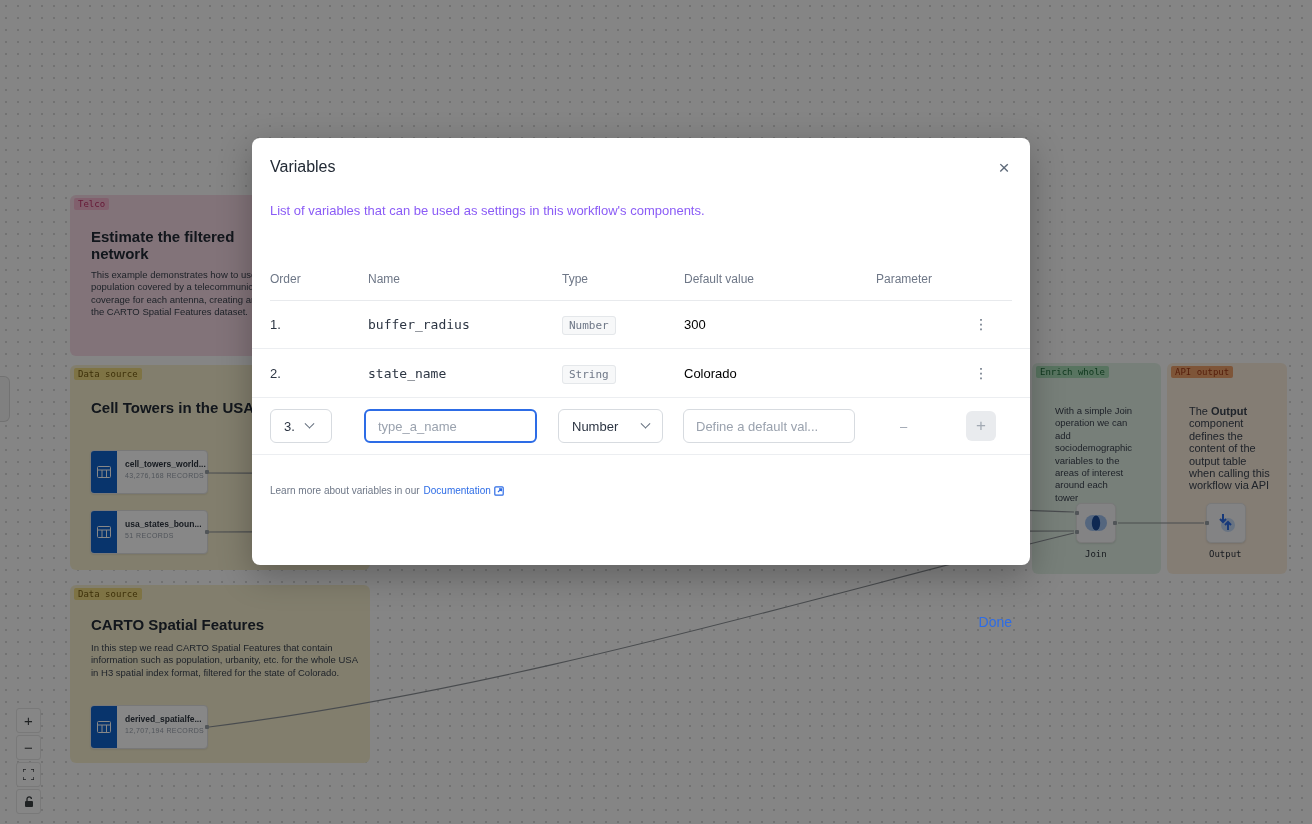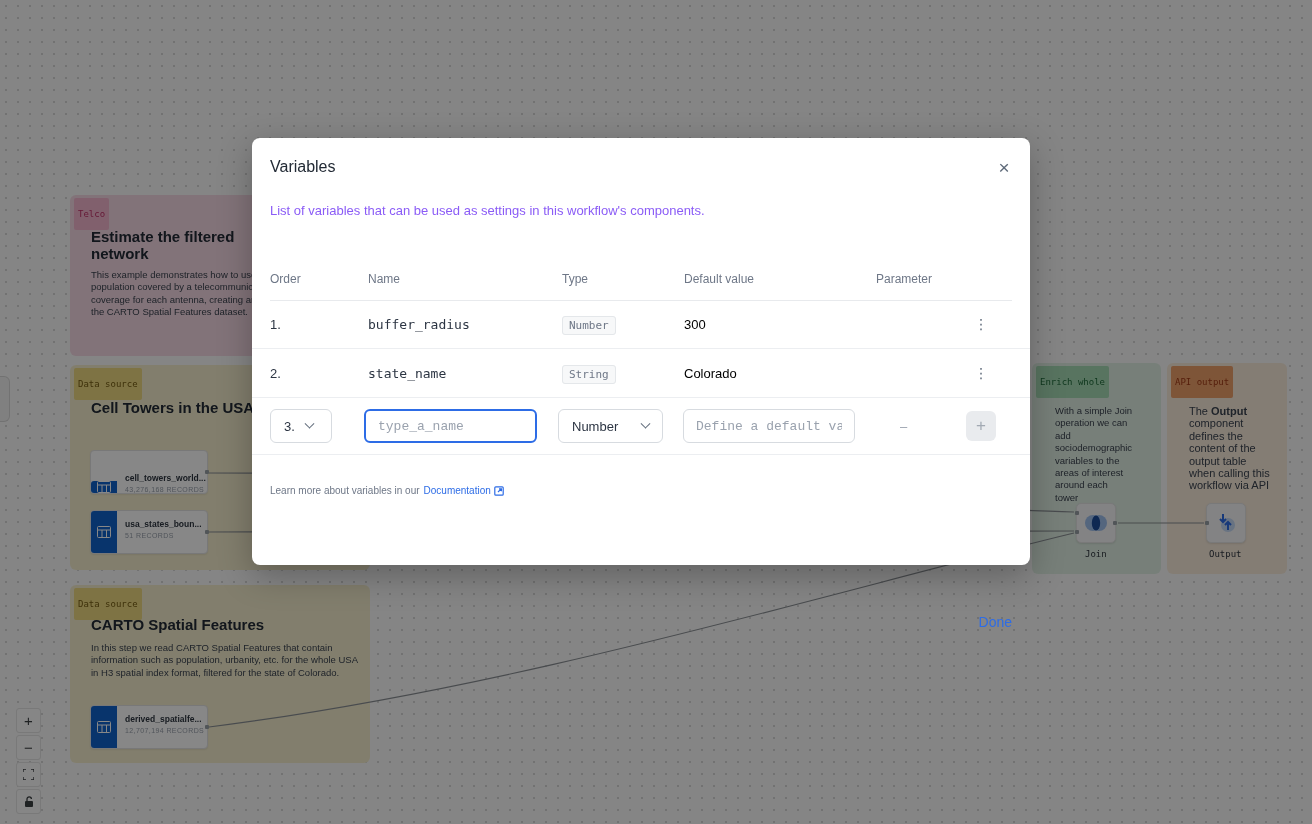--- a/index.html
+++ b/index.html
@@ -9,21 +9,21 @@
 
   
   #canvas { position:absolute; inset:0;
     background-color:#fbfbfb;
     background-image:radial-gradient(circle, #d8d8d8 1px, transparent 1.2px);
     background-size:12px 12px; }
   #overlay { position:absolute; inset:0; background:rgba(0,0,0,0.47); z-index:40; }
 
   .wcard { position:absolute; border-radius:6px; z-index:10; }
   .wcard .badge { position:absolute; top:3px; left:4px;
-    font-family:"DejaVu Sans Mono", monospace; font-size:9px; padding:11px 4px;
+    font-family:"DejaVu Sans Mono", monospace; font-size:9px; padding:1px 4px;
     border-radius:2px; white-space:nowrap; }
   .wcard h3 { font-size:15px; font-weight:bold; color:#222a35; white-space:nowrap;
     overflow:hidden; }
   .wcard .body p, .wcard .body div { font-size:9.5px; color:#3c4450; line-height:12.4px;
     white-space:nowrap; }
 
   #telco-card     { left:70px;  top:195px; width:300px; height:161px; background:#f5d9e4; }
   #telco-card .badge { background:#f4b6cf; color:#bf2f66; }
   #telco-card h3  { position:absolute; left:21px; top:33px; line-height:17px; }
   #telco-card .body { position:absolute; left:21px; top:74px; }
@@ -122,21 +122,21 @@
   .order-select { left:18px; width:62px; padding-left:13px; cursor:pointer; }
   .chev { width:7px; height:7px; border-right:1.6px solid #5f6b7a;
     border-bottom:1.6px solid #5f6b7a; transform:rotate(45deg) translate(-2px,-2px);
     margin-left:11px; flex:none; }
   .name-input { left:112px; width:173px; border:2px solid #2d6ce6 !important; }
   .type-select { left:306px; width:105px; padding-left:13px; cursor:pointer;
     justify-content:space-between; padding-right:13px; }
   .default-input { left:431px; width:172px; }
   #row-new input { border:none; outline:none; width:100%; height:100%;
     background:transparent; font-size:13px; color:#2c3543; padding:16px 12px;
-    font-family:Liberation Mono, monospace; }
+    font-family:Liberation Sans, sans-serif; }
   #row-new input::placeholder { color:#9aa2ae; }
   .no-param { position:absolute; left:648px; top:28px; transform:translateY(-50%);
     color:#9aa2ae; font-size:13px; }
   .add-btn { position:absolute; left:714px; top:13px; width:30px; height:30px;
     background:#e9ebee; border-radius:6px; color:#a2a9b3; font-size:17px;
     display:flex; align-items:center; justify-content:center; cursor:pointer; }
 
   #modal-footer { position:absolute; left:18px; top:347px; font-size:10px;
     color:#6e7787; display:flex; align-items:center; }
   #doc-link { color:#2d6ce6; margin-left:4px; cursor:pointer; }
@@ -160,21 +160,21 @@
       <p>population covered by a telecommunicati</p>
       <p>coverage for each antenna, creating an H</p>
       <p>the CARTO Spatial Features dataset.</p>
     </div>
   </div>
 
   <div class="wcard ds-card" id="cell-card">
     <span class="badge">Data source</span>
     <h3>Cell Towers in the USA</h3>
   </div>
-  <div class="dnode" style="left:90px;top:450px;align-items:flex-end;">
+  <div class="dnode" style="left:90px;top:450px;">
     <div class="nicon">
       <svg width="14" height="12" viewBox="0 0 14 12">
           <rect x="0.5" y="0.5" width="13" height="11" rx="1" fill="none" stroke="#fff" stroke-width="1"></rect>
           <line x1="0.5" y1="4" x2="13.5" y2="4" stroke="#fff"></line>
           <line x1="5" y1="4" x2="5" y2="11.5" stroke="#fff"></line>
           <line x1="9.5" y1="4" x2="9.5" y2="11.5" stroke="#fff"></line>
         </svg>
     </div>
     <div class="ntext">
       <div class="nname">cell_towers_world...</div>

